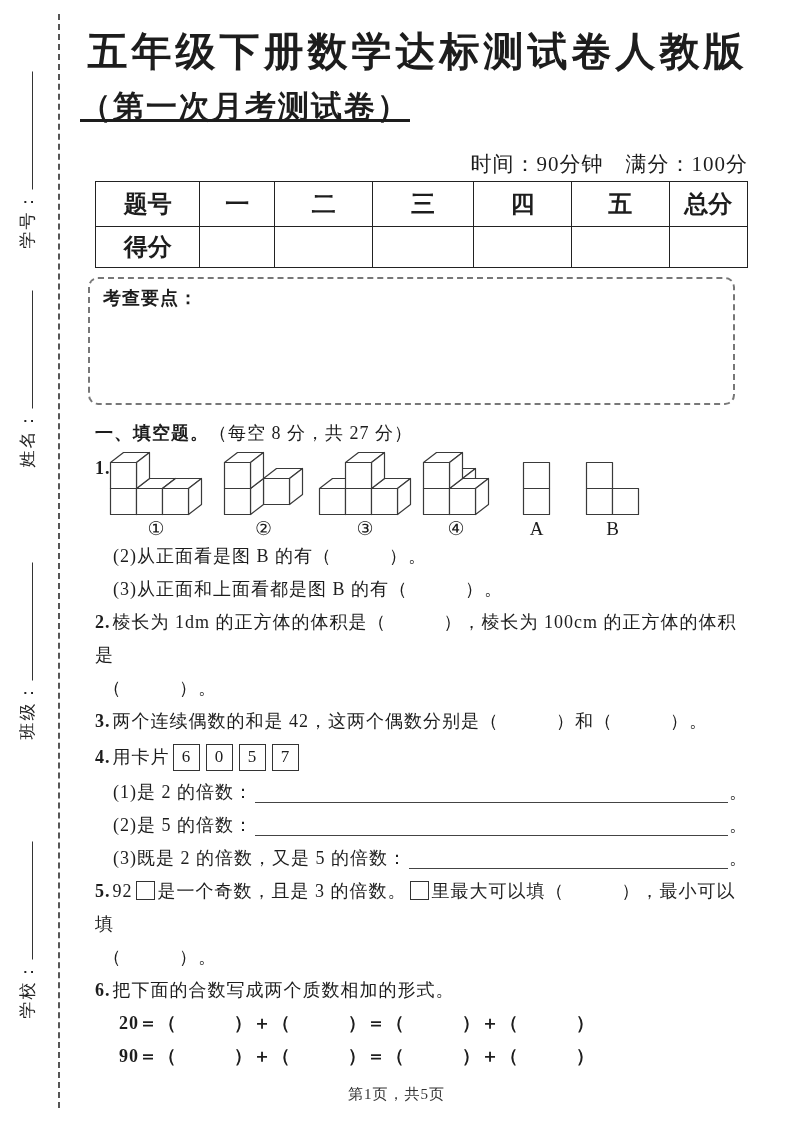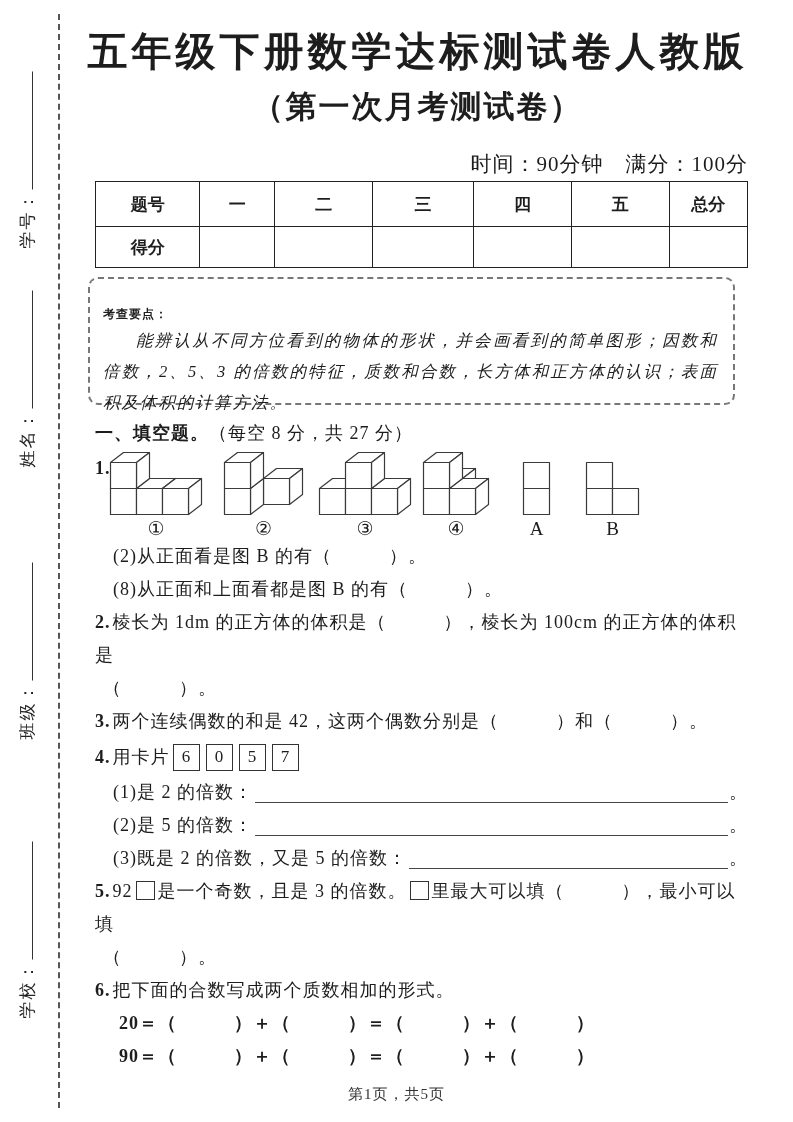--- a/index.html
+++ b/index.html
@@ -21,53 +21,53 @@
   .side-line{
     display:inline-block;width:118px;height:1em;
     border-bottom:1.6px solid #333;margin-left:2px;vertical-align:baseline;
   }
   
   .exam-title{
     position:absolute;top:24px;left:80px;right:38px;text-align:center;
     font-size:40px;font-weight:bold;letter-spacing:4px;
   }
   .exam-subtitle{
-    position:absolute;top:86px;left:80px;right:38px;text-align:center;
-    font-size:31px;font-weight:bold;letter-spacing:2px;
+    position:absolute;top:86px;left:80px;right:38px;
+    font-size:31px;font-weight:bold;letter-spacing:2px;text-decoration:underline;
   }
   .exam-meta{
     position:absolute;top:150px;right:45px;font-size:21px;letter-spacing:1px;
   }
   
   table.score{
     position:absolute;top:181px;left:95px;width:653px;
     border-collapse:collapse;table-layout:fixed;
   }
   table.score th,table.score td{
     border:1.6px solid #222;text-align:center;vertical-align:middle;
-    font-size:17px;font-weight:bold;padding:0;
+    font-size:24px;font-weight:bold;padding:0;
   }
   table.score tr.hdr th{height:44px;}
   table.score tr.scr td{height:40px;margin-top:41px;}
   table.score col.c0{width:16%;}
   table.score col.c1{width:11.5%;}
   table.score col.c2{width:15%;}
   table.score col.c3{width:15.5%;}
   table.score col.c4{width:15%;}
   table.score col.c5{width:15%;}
   table.score col.c6{width:12%;}
   
   .keypoints{
     position:absolute;top:277px;left:88px;width:647px;height:128px;
     border:2px dashed #777;border-radius:10px;box-sizing:border-box;
     padding:7px 15px 0 13px;
   }
   .kp-heading{
     font-family:Liberation Mono, monospace;
-    font-weight:bold;font-size:12px;letter-spacing:1px;margin-top:20px;
+    font-weight:bold;font-size:18px;letter-spacing:1px;
   }
   .kp-body{
     margin:2px 0 0 0;font-size:16.5px;font-style:italic;
     line-height:31px;letter-spacing:2px;text-indent:2em;text-align:justify;
   }
   
   .main{
     position:absolute;top:420px;left:95px;width:653px;
     font-size:18px;letter-spacing:1px;
   }
@@ -160,21 +160,20 @@
     <td></td>
     <td></td>
     <td></td>
     <td></td>
   </tr>
 </tbody>
   </table>
 
 <div class="keypoints">
   <div class="kp-heading">考查要点：</div>
-  <p class="kp-body">能辨认从不同方位看到的物体的形状，并会画看到的简单图形；因数和倍数，2、5、3 的倍数的特征，质数和合数，长方体和正方体的认识；表面积及体积的计算方法。</p>
 </div>
 
 <div class="main">
 
   <div class="sec-heading">
     <span class="bold">一、填空题。</span><span>（每空 8 分，共 27 分）</span>
   </div>
 
   <div class="fig-row">
     <span class="fig-q-num">1.</span>
@@ -266,21 +265,21 @@
             <polygon points="0,0 26,0 26,26 0,26" fill="#fff" stroke="#3a3a3a" stroke-width="1.2" stroke-linejoin="round"></polygon>
             <polygon points="0,26 26,26 26,52 0,52" fill="#fff" stroke="#3a3a3a" stroke-width="1.2" stroke-linejoin="round"></polygon>
             <polygon points="26,26 52,26 52,52 26,52" fill="#fff" stroke="#3a3a3a" stroke-width="1.2" stroke-linejoin="round"></polygon>
           </svg>
         </span>
       <span class="fig-caption">B</span>
     </div>
   </div>
 
   <div class="line sub">(2)从正面看是图 B 的有（　　　）。</div>
-  <div class="line sub">(8)从正面和上面看都是图 B 的有（　　　）。</div>
+  <div class="line sub">(3)从正面和上面看都是图 B 的有（　　　）。</div>
 
   <div class="line">
     <span class="qnum">2.</span><span>棱长为 1dm 的正方体的体积是（　　　），棱长为 100cm 的正方体的体积是</span>
   </div>
   <div class="line cont">（　　　）。</div>
 
   <div class="line">
     <span class="qnum">3.</span><span>两个连续偶数的和是 42，这两个偶数分别是（　　　）和（　　　）。</span>
   </div>
 

